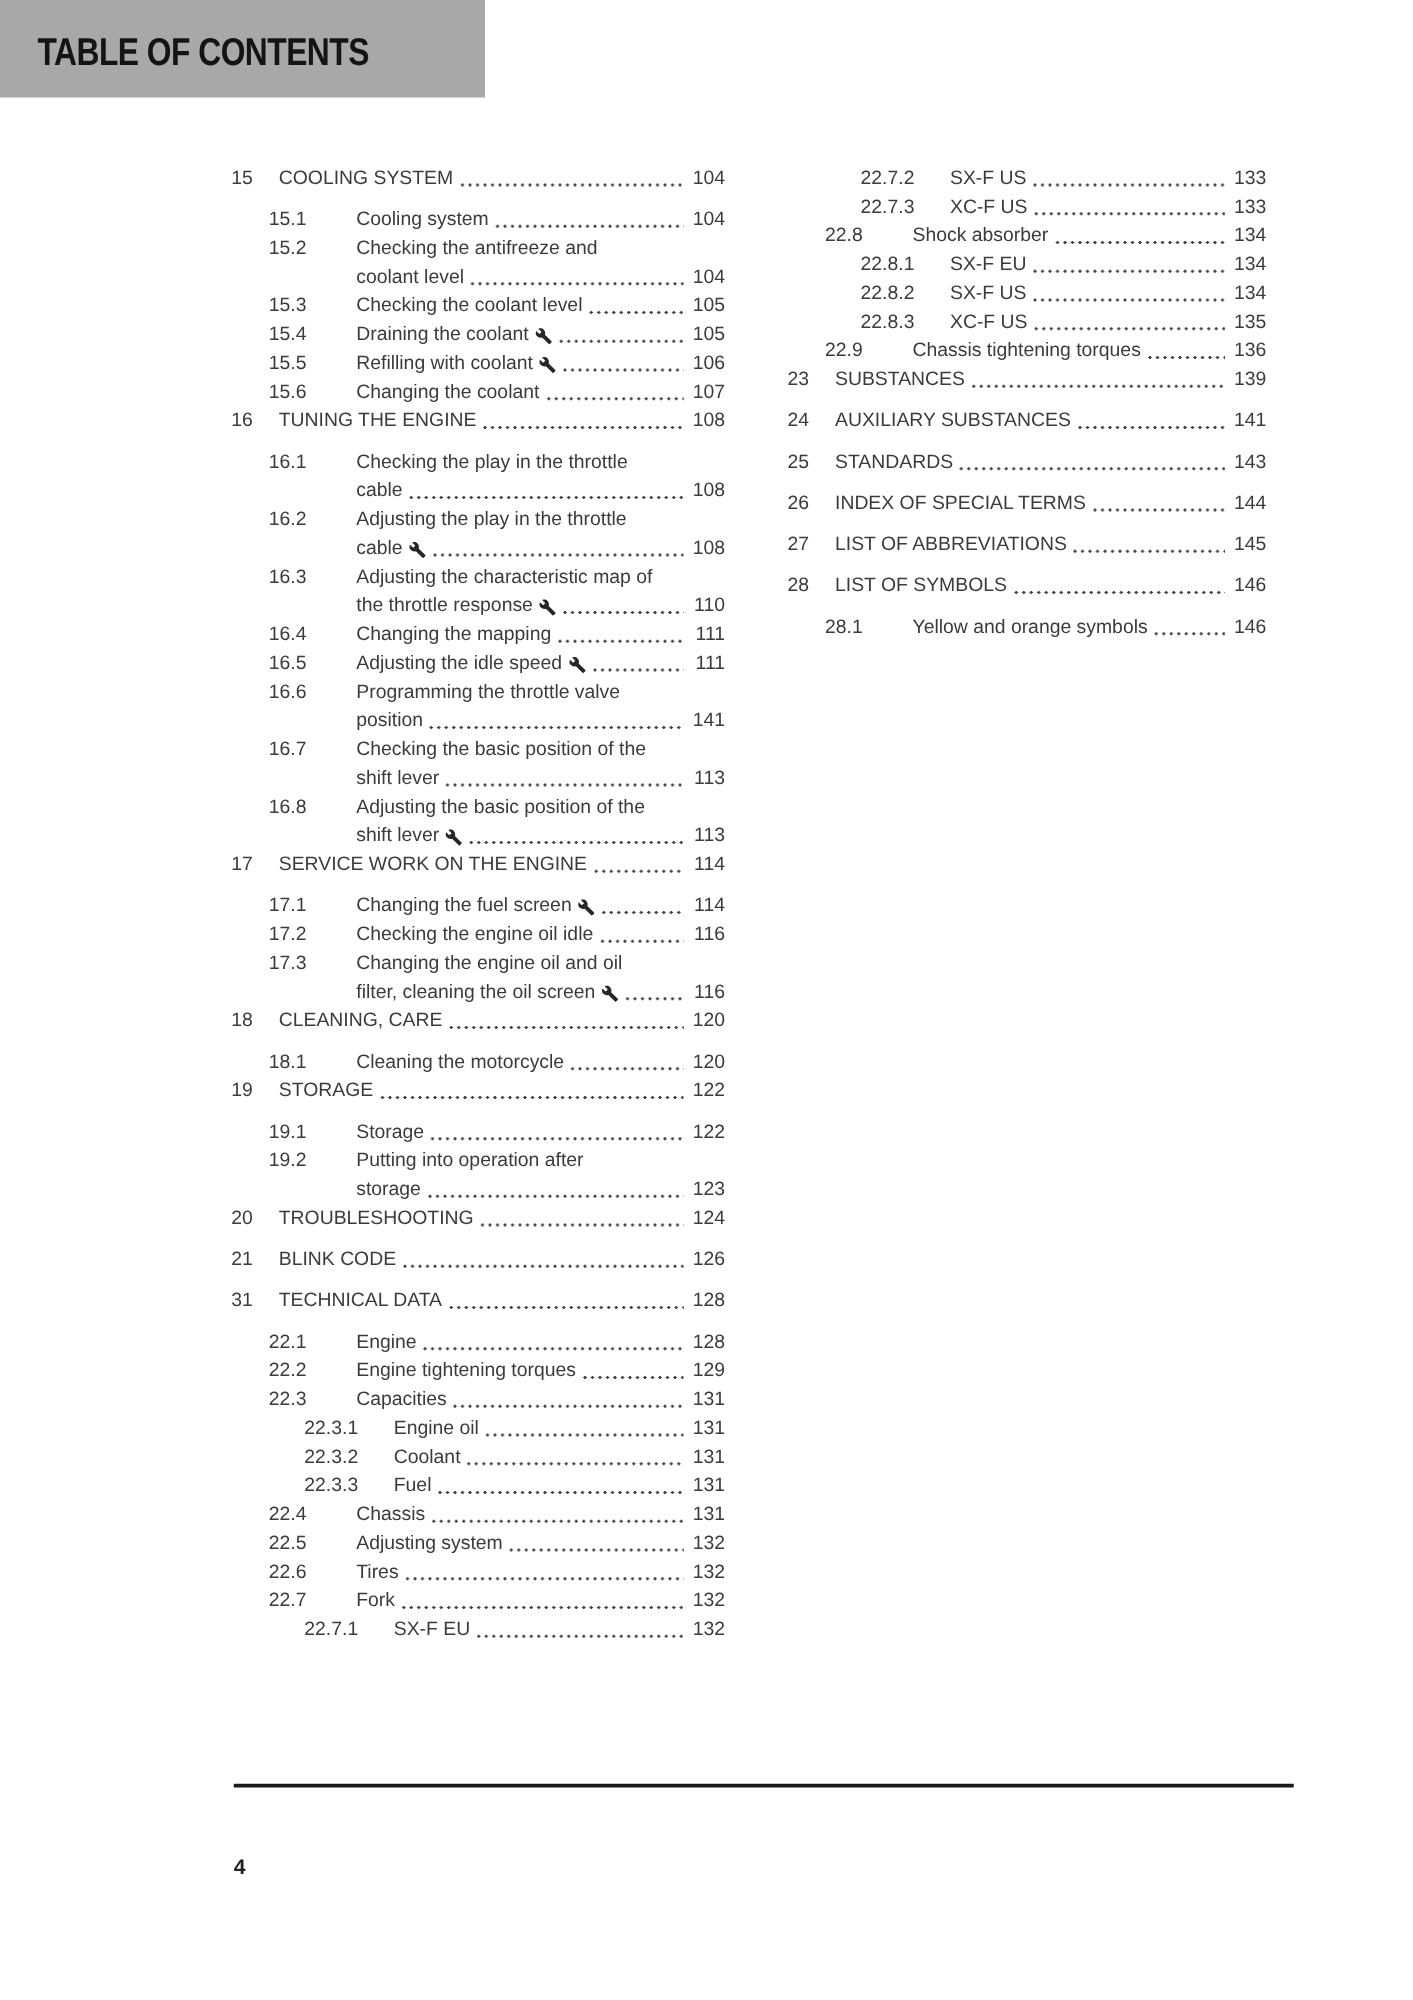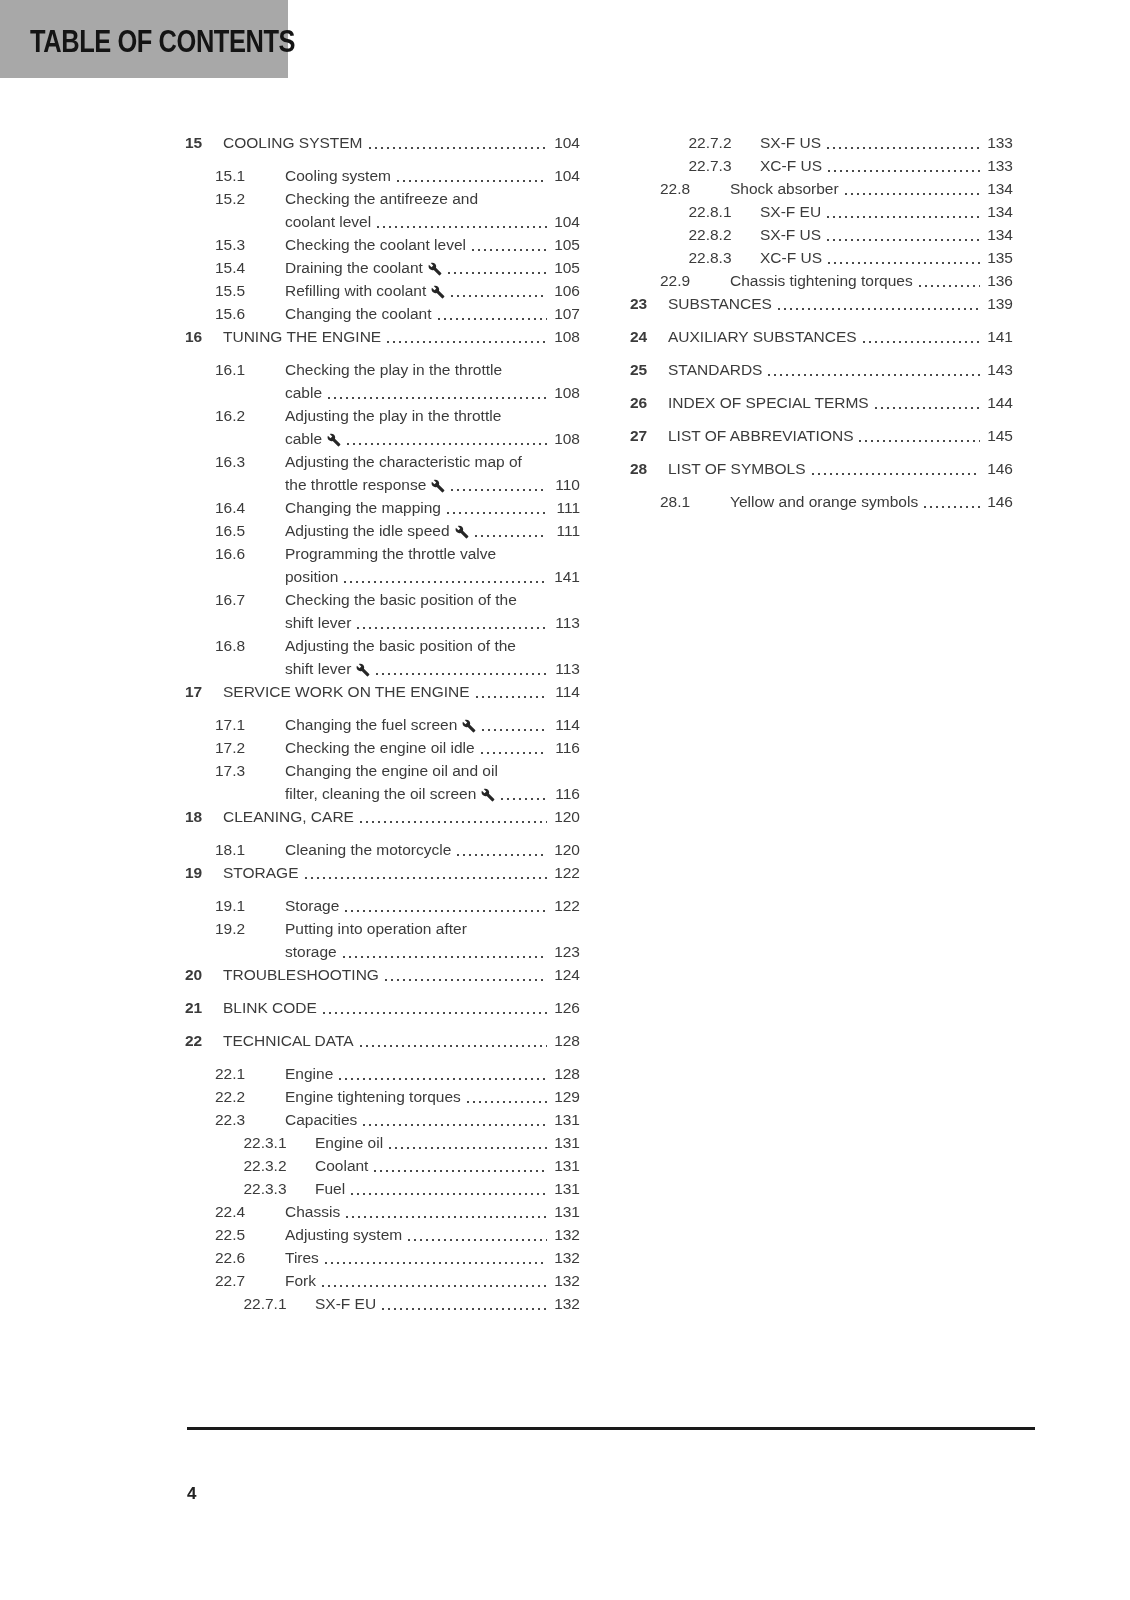--- a/index.html
+++ b/index.html
@@ -8,21 +8,21 @@
     background: #ffffff;
     font-family: "Liberation Sans", sans-serif;
     color: #3b3b3b;
     position: relative;
     overflow: hidden;
   }
 
   
   .header-box {
     position: absolute; left: 0; top: 0;
-    width: 288px; height: 78px;
+    width: 388px; height: 78px;
     background: #a8a8a8;
   }
   .header-title {
     position: absolute; left: 30px; top: 24px;
     display: inline-block;
     font-size: 31px; font-weight: bold;
     color: #141414;
     letter-spacing: -0.5px;
     transform: scaleX(0.82);
     transform-origin: left center;
@@ -37,21 +37,21 @@
   }
   .col-left  { width: 395px; }
   .col-right { width: 383px; }
 
   .entry { display: flex; align-items: flex-start; }
   .entry.l1 { margin-bottom: 10px; }
   .entry.l1 + .entry.l1 { margin-top: 0; }
   .col .entry:first-child { margin-top: 0; }
 
   .num { flex: none; }
-  .l1 .num { width: 38px; font-weight: bold; }
+  .l1 .num { width: 38px; }
   .l2 { padding-left: 30px; } .l2 .num { width: 70px; }
   .l3 { padding-left: 30px; } .l3 .num { width: 100px; text-align: center; }
 
   .body { flex: 1; min-width: 0; }
   .bline { white-space: pre; }
   .lastline { display: flex; align-items: baseline; }
   .txt { flex: none; white-space: pre; }
 
   .dots {
     flex: 1; min-width: 10px;
@@ -390,21 +390,21 @@
         <span class="num">21</span>
         <div class="body">
           <div class="lastline">
             <span class="txt">BLINK CODE</span>
             <span class="dots"></span>
             <span class="page">126</span>
           </div>
         </div>
       </div>
       <div class="entry l1">
-        <span class="num">22</span>
+        <span class="num">31</span>
         <div class="body">
           <div class="lastline">
             <span class="txt">TECHNICAL DATA</span>
             <span class="dots"></span>
             <span class="page">128</span>
           </div>
         </div>
       </div>
       <div class="entry l2">
         <span class="num">22.1</span>

